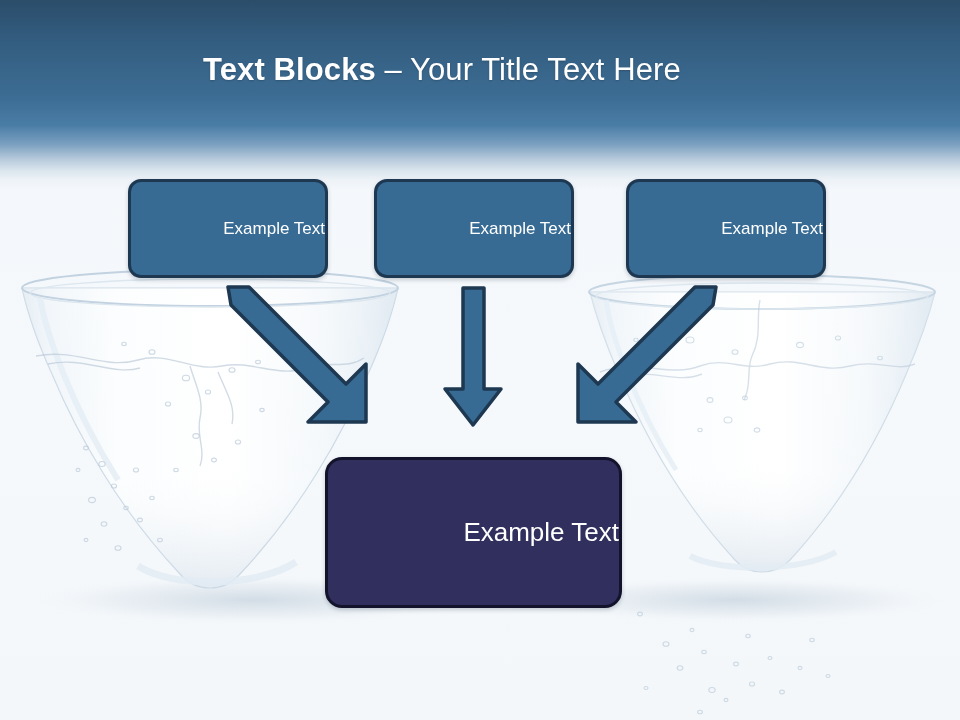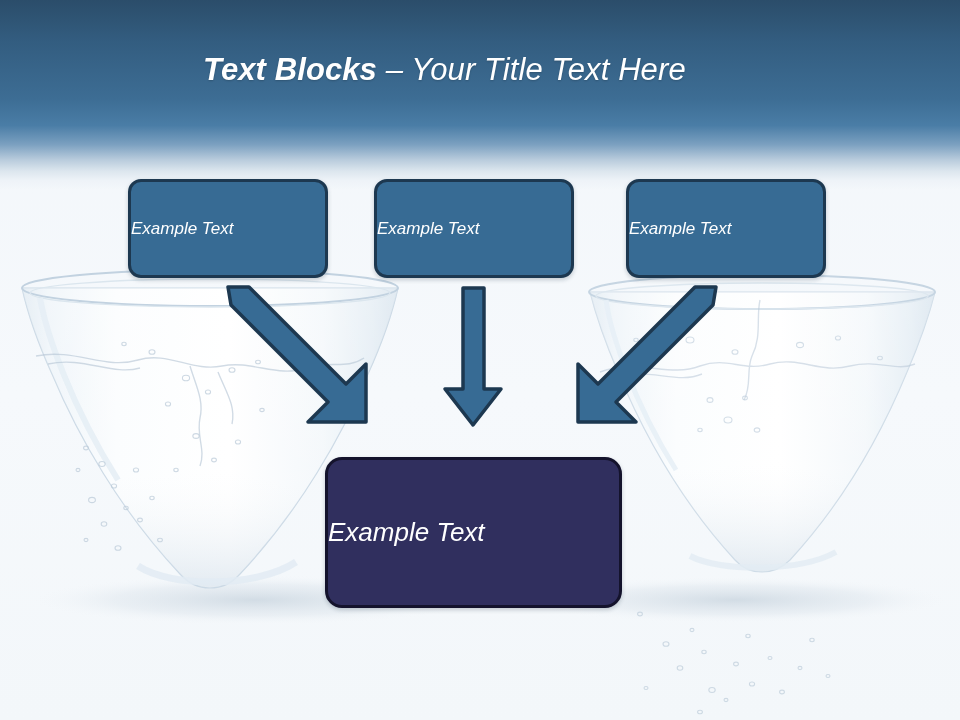--- a/index.html
+++ b/index.html
@@ -9,21 +9,20 @@
   }
   body {
     font-family: "Liberation Sans", sans-serif;
   }
   #slide {
     position: relative;
     width: 960px;
     height: 720px;
     overflow: hidden;
     background: #7f1d1d;
-    font-style: italic;
   }
 
   
   .bg-photo {
     position: absolute;
     left: 0; top: 0;
     width: 960px; height: 720px;
   }
 
   
@@ -56,21 +55,21 @@
   }
   .title .strong { font-weight: bold; }
   .title .light  { font-weight: normal; }
 
   
   .block {
     position: absolute;
     box-sizing: border-box;
     display: flex;
     align-items: center;
-    justify-content: flex-start;
+    justify-content: flex-end;
     text-align: center;
     color: #ffffff;
     border-radius: 13px;
     box-shadow: 0 2px 4px rgba(20,40,60,0.22);
   }
   .block.top {
     width: 200px;
     height: 99px;
     top: 179px;
     background: #376b94;

